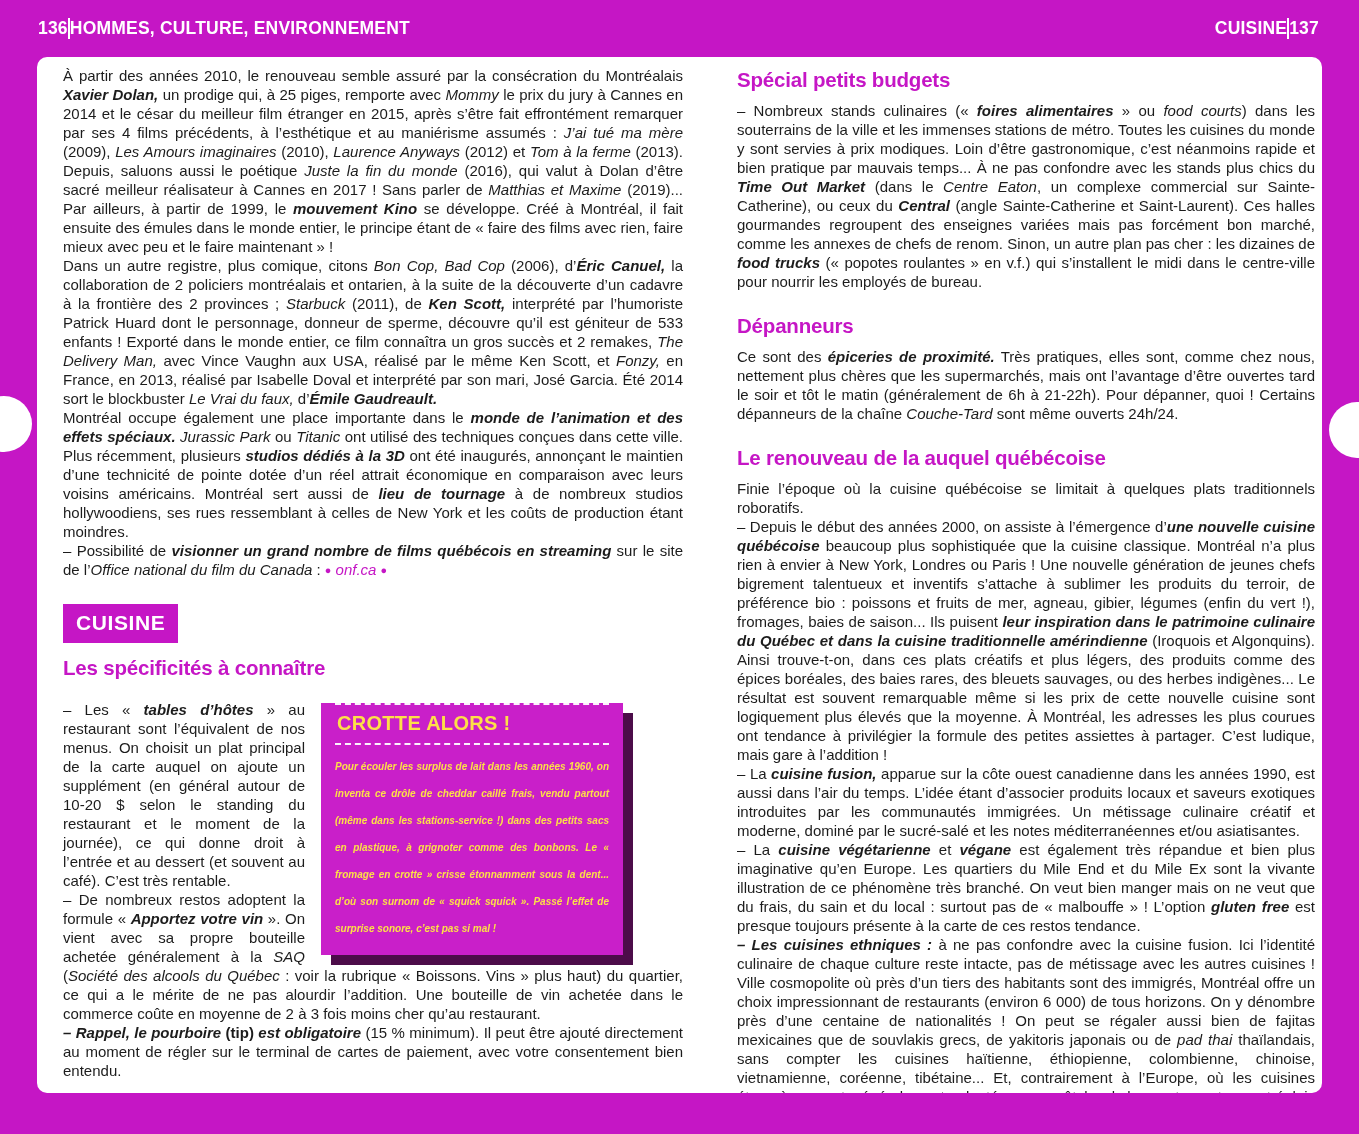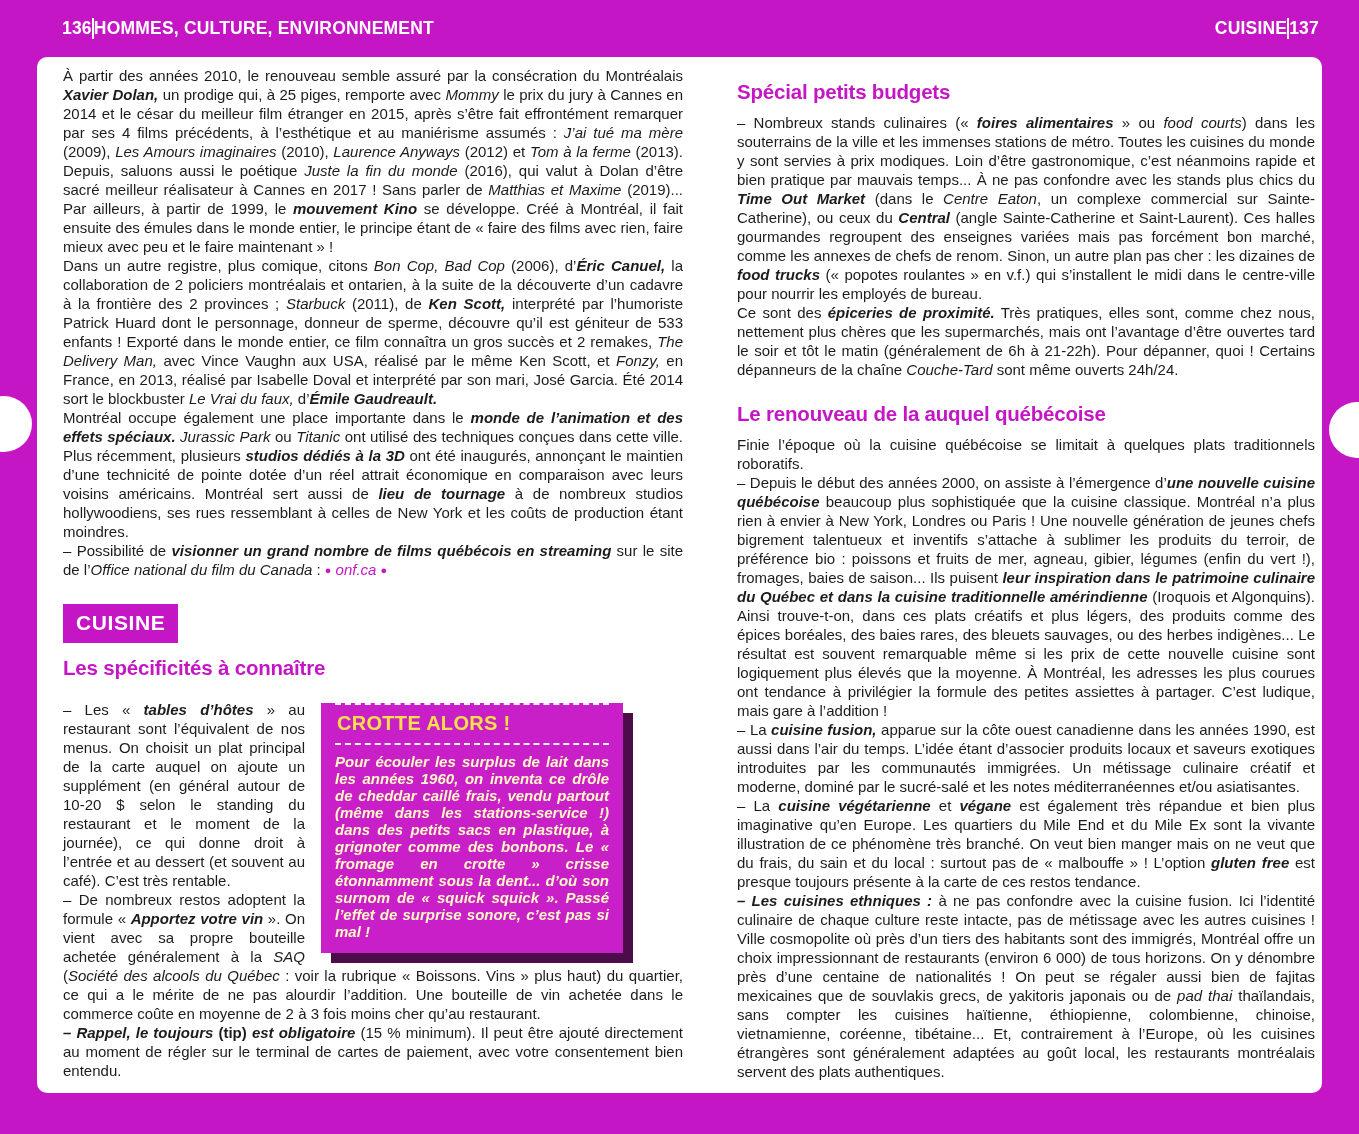--- a/index.html
+++ b/index.html
@@ -14,59 +14,59 @@
     position:relative;width:1359px;height:1134px;overflow:hidden;
     background:var(--mag);
     font-family:"Liberation Sans","DejaVu Sans",sans-serif;
   }
   
   .band-top{
     position:absolute;left:0;top:0;width:100%;height:57px;
     display:flex;align-items:center;justify-content:space-between;
     padding:0 40px 0 38px;color:#fff;
   }
-  .hdr{display:flex;align-items:flex-end;font-weight:bold;font-size:17.5px;letter-spacing:0.2px;margin-left:24px;}
+  .hdr{display:flex;align-items:flex-end;font-weight:bold;font-size:17.5px;letter-spacing:0.2px;}
   .hsep{display:inline-block;width:2px;height:21px;background:#fff;}
   
   .notch{position:absolute;width:56px;height:56px;border-radius:50%;background:#fff;z-index:3;}
   .notch-left{left:-24px;top:396px;}
   .notch-right{right:-26px;top:402px;}
   
   .content{
     position:absolute;left:37px;top:57px;right:37px;bottom:41px;
     background:#fff;border-radius:10px;overflow:hidden;z-index:2;padding-left:9px;
   }
   .col{position:absolute;top:9px;}
   .col-left{left:26px;width:620px;}
   .col-right{left:700px;width:578px;}
   .para{margin:0;text-align:justify;font-size:15px;line-height:19px;color:var(--ink);}
   .seg-i{font-style:italic;}
   .seg-b{font-weight:bold;}
   .seg-bi{font-weight:bold;font-style:italic;}
   .seg-link{color:var(--mag);font-style:italic;}
   .seg-dot{color:var(--mag);font-size:0.72em;vertical-align:1.5px;}
   .mag-h{color:var(--mag);font-weight:bold;font-size:20.5px;margin:23px 0 9px;letter-spacing:-0.2px;}
-  .sections .mag-h:first-child{margin-top:14px;}
+  .sections .mag-h:first-child{margin-top:2px;}
   .cuisine-badge{
     display:inline-block;background:var(--mag);color:#fff;font-weight:bold;
     font-size:21px;letter-spacing:0.6px;padding:7px 13px 8px;margin:24px 0 13px;
   }
   .subhead{margin:0 0 20px;}
   
   .crotte{float:right;width:302px;margin:3px 60px 10px 16px;}
   .crotte-box{background:var(--magbox);box-shadow:10px 10px 0 var(--boxshadow);padding:0 14px 13px;}
   .crotte-title{
     border-top:2px dashed rgba(255,255,255,0.95);
     border-bottom:2px dashed rgba(255,255,255,0.95);
     color:#fde047;font-weight:bold;font-size:20px;letter-spacing:0.3px;
     padding:7px 2px 8px;
   }
   .crotte-body{
-    color:#fef9c3;font-weight:bold;font-style:italic;
-    font-size:15px;line-height:17px;text-align:justify;padding-top:8px;
+    color:#fde047;font-weight:bold;font-style:italic;
+    font-size:10px;line-height:27px;text-align:justify;padding-top:8px;
   }
 </style>
 </head>
 <body>
 
 <div class="page">
 
   <header class="band-top">
     <div class="hdr">
       <span>136</span>
@@ -102,28 +102,29 @@
       <div>
         <aside class="crotte">
           <div class="crotte-box">
             <div class="crotte-title">CROTTE ALORS !</div>
             <div class="crotte-body"><span>Pour écouler les surplus de lait dans les années 1960, on inventa ce drôle de cheddar caillé frais, vendu partout (même dans les stations-service !) dans des petits sacs en plastique, à grignoter comme des bonbons. Le « fromage en crotte » crisse étonnamment sous la dent... d’où son surnom de « squick squick ». Passé l’effet de surprise sonore, c’est pas si mal !</span></div>
           </div>
         </aside>
         <div>
             <p class="para"><span>– Les « </span><span class="seg-bi">tables d’hôtes</span><span> » au restaurant sont l’équivalent de nos menus. On choisit un plat principal de la carte auquel on ajoute un supplément (en général autour de 10-20 $ selon le standing du restaurant et le moment de la journée), ce qui donne droit à l’entrée et au dessert (et souvent au café). C’est très rentable.</span></p>
             <p class="para"><span>– De nombreux restos adoptent la formule « </span><span class="seg-bi">Apportez votre vin</span><span> ». On vient avec sa propre bouteille achetée généralement à la </span><span class="seg-i">SAQ</span><span> (</span><span class="seg-i">Société des alcools du Québec</span><span> : voir la rubrique « Boissons. Vins » plus haut) du quartier, ce qui a le mérite de ne pas alourdir l’addition. Une bouteille de vin achetée dans le commerce coûte en moyenne de 2 à 3 fois moins cher qu’au restaurant.</span></p>
-            <p class="para"><span class="seg-bi">– Rappel, le toujours</span><span class="seg-b"> (tip) </span><span class="seg-bi">est obligatoire</span><span> (15 % minimum). Il peut être ajouté directement au moment de régler sur le terminal de cartes de paiement, avec votre consentement bien entendu.</span></p>
+            <p class="para"><span class="seg-bi">– Rappel, le pourboire</span><span class="seg-b"> (tip) </span><span class="seg-bi">est obligatoire</span><span> (15 % minimum). Il peut être ajouté directement au moment de régler sur le terminal de cartes de paiement, avec votre consentement bien entendu.</span></p>
           </div>
       </div>
     </div>
 
     <div class="col col-right sections">
         <h2 class="mag-h">Spécial petits budgets</h2>
         <p class="para"><span>– Nombreux stands culinaires (« </span><span class="seg-bi">foires alimentaires</span><span> » ou </span><span class="seg-i">food courts</span><span>) dans les souterrains de la ville et les immenses stations de métro. Toutes les cuisines du monde y sont servies à prix modiques. Loin d’être gastronomique, c’est néanmoins rapide et bien pratique par mauvais temps... À ne pas confondre avec les stands plus chics du </span><span class="seg-bi">Time Out Market</span><span> (dans le </span><span class="seg-i">Centre Eaton</span><span>, un complexe commercial sur Sainte-Catherine), ou ceux du </span><span class="seg-bi">Central</span><span> (angle Sainte-Catherine et Saint-Laurent). Ces halles gourmandes regroupent des enseignes variées mais pas forcément bon marché, comme les annexes de chefs de renom. Sinon, un autre plan pas cher : les dizaines de </span><span class="seg-bi">food trucks</span><span> (« popotes roulantes » en v.f.) qui s’installent le midi dans le centre-ville pour nourrir les employés de bureau.</span></p>
+        <h2 class="mag-h">Dépanneurs</h2>
         <p class="para"><span>Ce sont des </span><span class="seg-bi">épiceries de proximité.</span><span> Très pratiques, elles sont, comme chez nous, nettement plus chères que les supermarchés, mais ont l’avantage d’être ouvertes tard le soir et tôt le matin (généralement de 6h à 21-22h). Pour dépanner, quoi ! Certains dépanneurs de la chaîne </span><span class="seg-i">Couche-Tard</span><span> sont même ouverts 24h/24.</span></p>
         <h2 class="mag-h">Le renouveau de la auquel québécoise</h2>
         <p class="para"><span>Finie l’époque où la cuisine québécoise se limitait à quelques plats traditionnels roboratifs.</span></p>
         <p class="para"><span>– Depuis le début des années 2000, on assiste à l’émergence d’</span><span class="seg-bi">une nouvelle cuisine québécoise</span><span> beaucoup plus sophistiquée que la cuisine classique. Montréal n’a plus rien à envier à New York, Londres ou Paris ! Une nouvelle génération de jeunes chefs bigrement talentueux et inventifs s’attache à sublimer les produits du terroir, de préférence bio : poissons et fruits de mer, agneau, gibier, légumes (enfin du vert !), fromages, baies de saison... Ils puisent </span><span class="seg-bi">leur inspiration dans le patrimoine culinaire du Québec et dans la cuisine traditionnelle amérindienne</span><span> (Iroquois et Algonquins). Ainsi trouve-t-on, dans ces plats créatifs et plus légers, des produits comme des épices boréales, des baies rares, des bleuets sauvages, ou des herbes indigènes... Le résultat est souvent remarquable même si les prix de cette nouvelle cuisine sont logiquement plus élevés que la moyenne. À Montréal, les adresses les plus courues ont tendance à privilégier la formule des petites assiettes à partager. C’est ludique, mais gare à l’addition !</span></p>
         <p class="para"><span>– La </span><span class="seg-bi">cuisine fusion,</span><span> apparue sur la côte ouest canadienne dans les années 1990, est aussi dans l’air du temps. L’idée étant d’associer produits locaux et saveurs exotiques introduites par les communautés immigrées. Un métissage culinaire créatif et moderne, dominé par le sucré-salé et les notes méditerranéennes et/ou asiatisantes.</span></p>
         <p class="para"><span>– La </span><span class="seg-bi">cuisine végétarienne</span><span> et </span><span class="seg-bi">végane</span><span> est également très répandue et bien plus imaginative qu’en Europe. Les quartiers du Mile End et du Mile Ex sont la vivante illustration de ce phénomène très branché. On veut bien manger mais on ne veut que du frais, du sain et du local : surtout pas de « malbouffe » ! L’option </span><span class="seg-bi">gluten free</span><span> est presque toujours présente à la carte de ces restos tendance.</span></p>
         <p class="para"><span class="seg-bi">– Les cuisines ethniques :</span><span> à ne pas confondre avec la cuisine fusion. Ici l’identité culinaire de chaque culture reste intacte, pas de métissage avec les autres cuisines ! Ville cosmopolite où près d’un tiers des habitants sont des immigrés, Montréal offre un choix impressionnant de restaurants (environ 6 000) de tous horizons. On y dénombre près d’une centaine de nationalités ! On peut se régaler aussi bien de fajitas mexicaines que de souvlakis grecs, de yakitoris japonais ou de </span><span class="seg-i">pad thai</span><span> thaïlandais, sans compter les cuisines haïtienne, éthiopienne, colombienne, chinoise, vietnamienne, coréenne, tibétaine... Et, contrairement à l’Europe, où les cuisines étrangères sont généralement adaptées au goût local, les restaurants montréalais servent des plats authentiques.</span></p>
       </div>
 
   </main>

